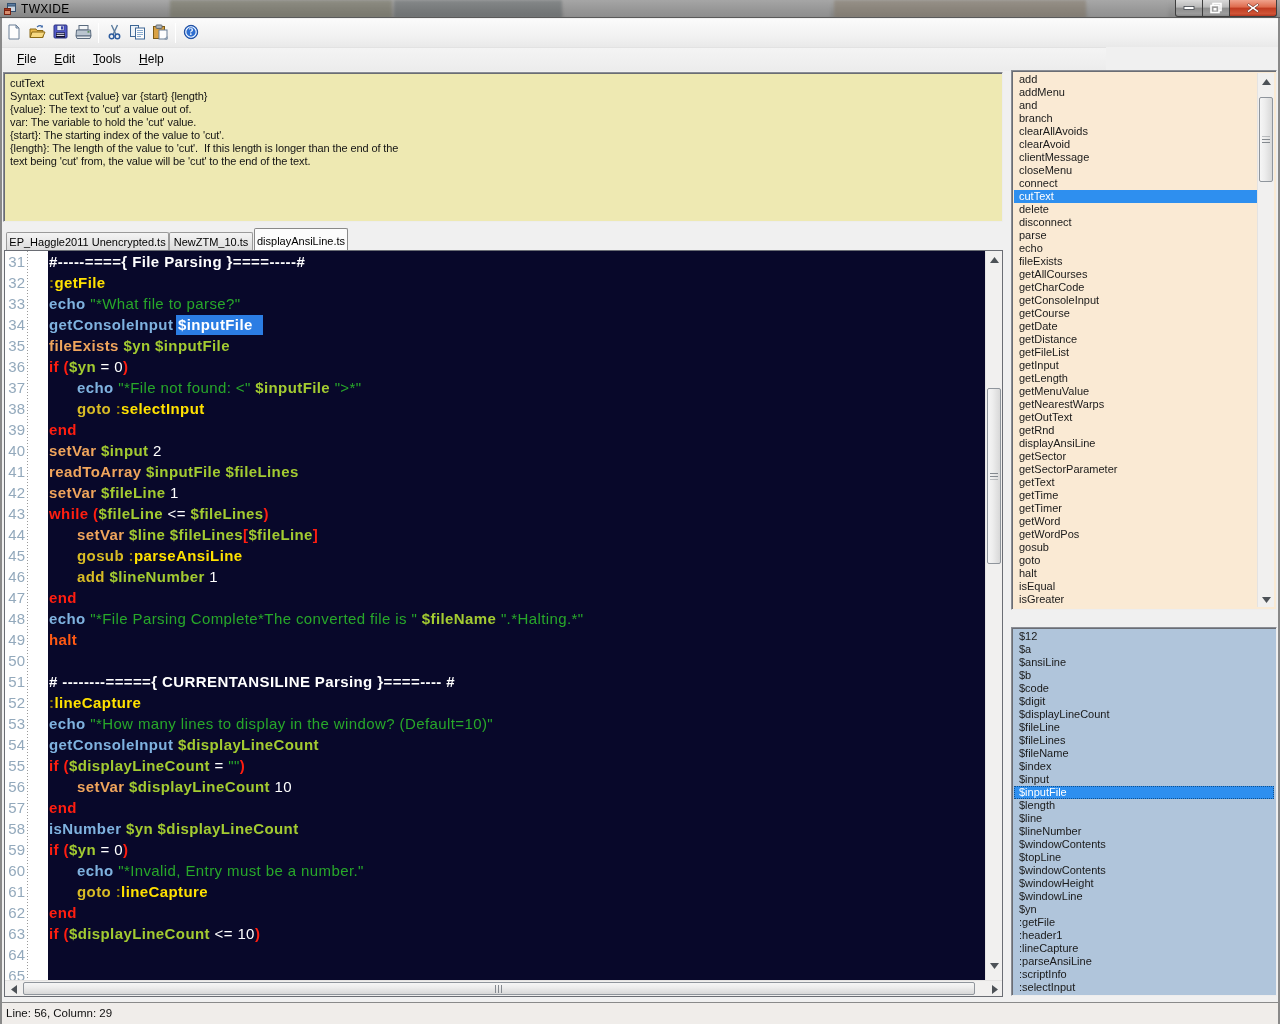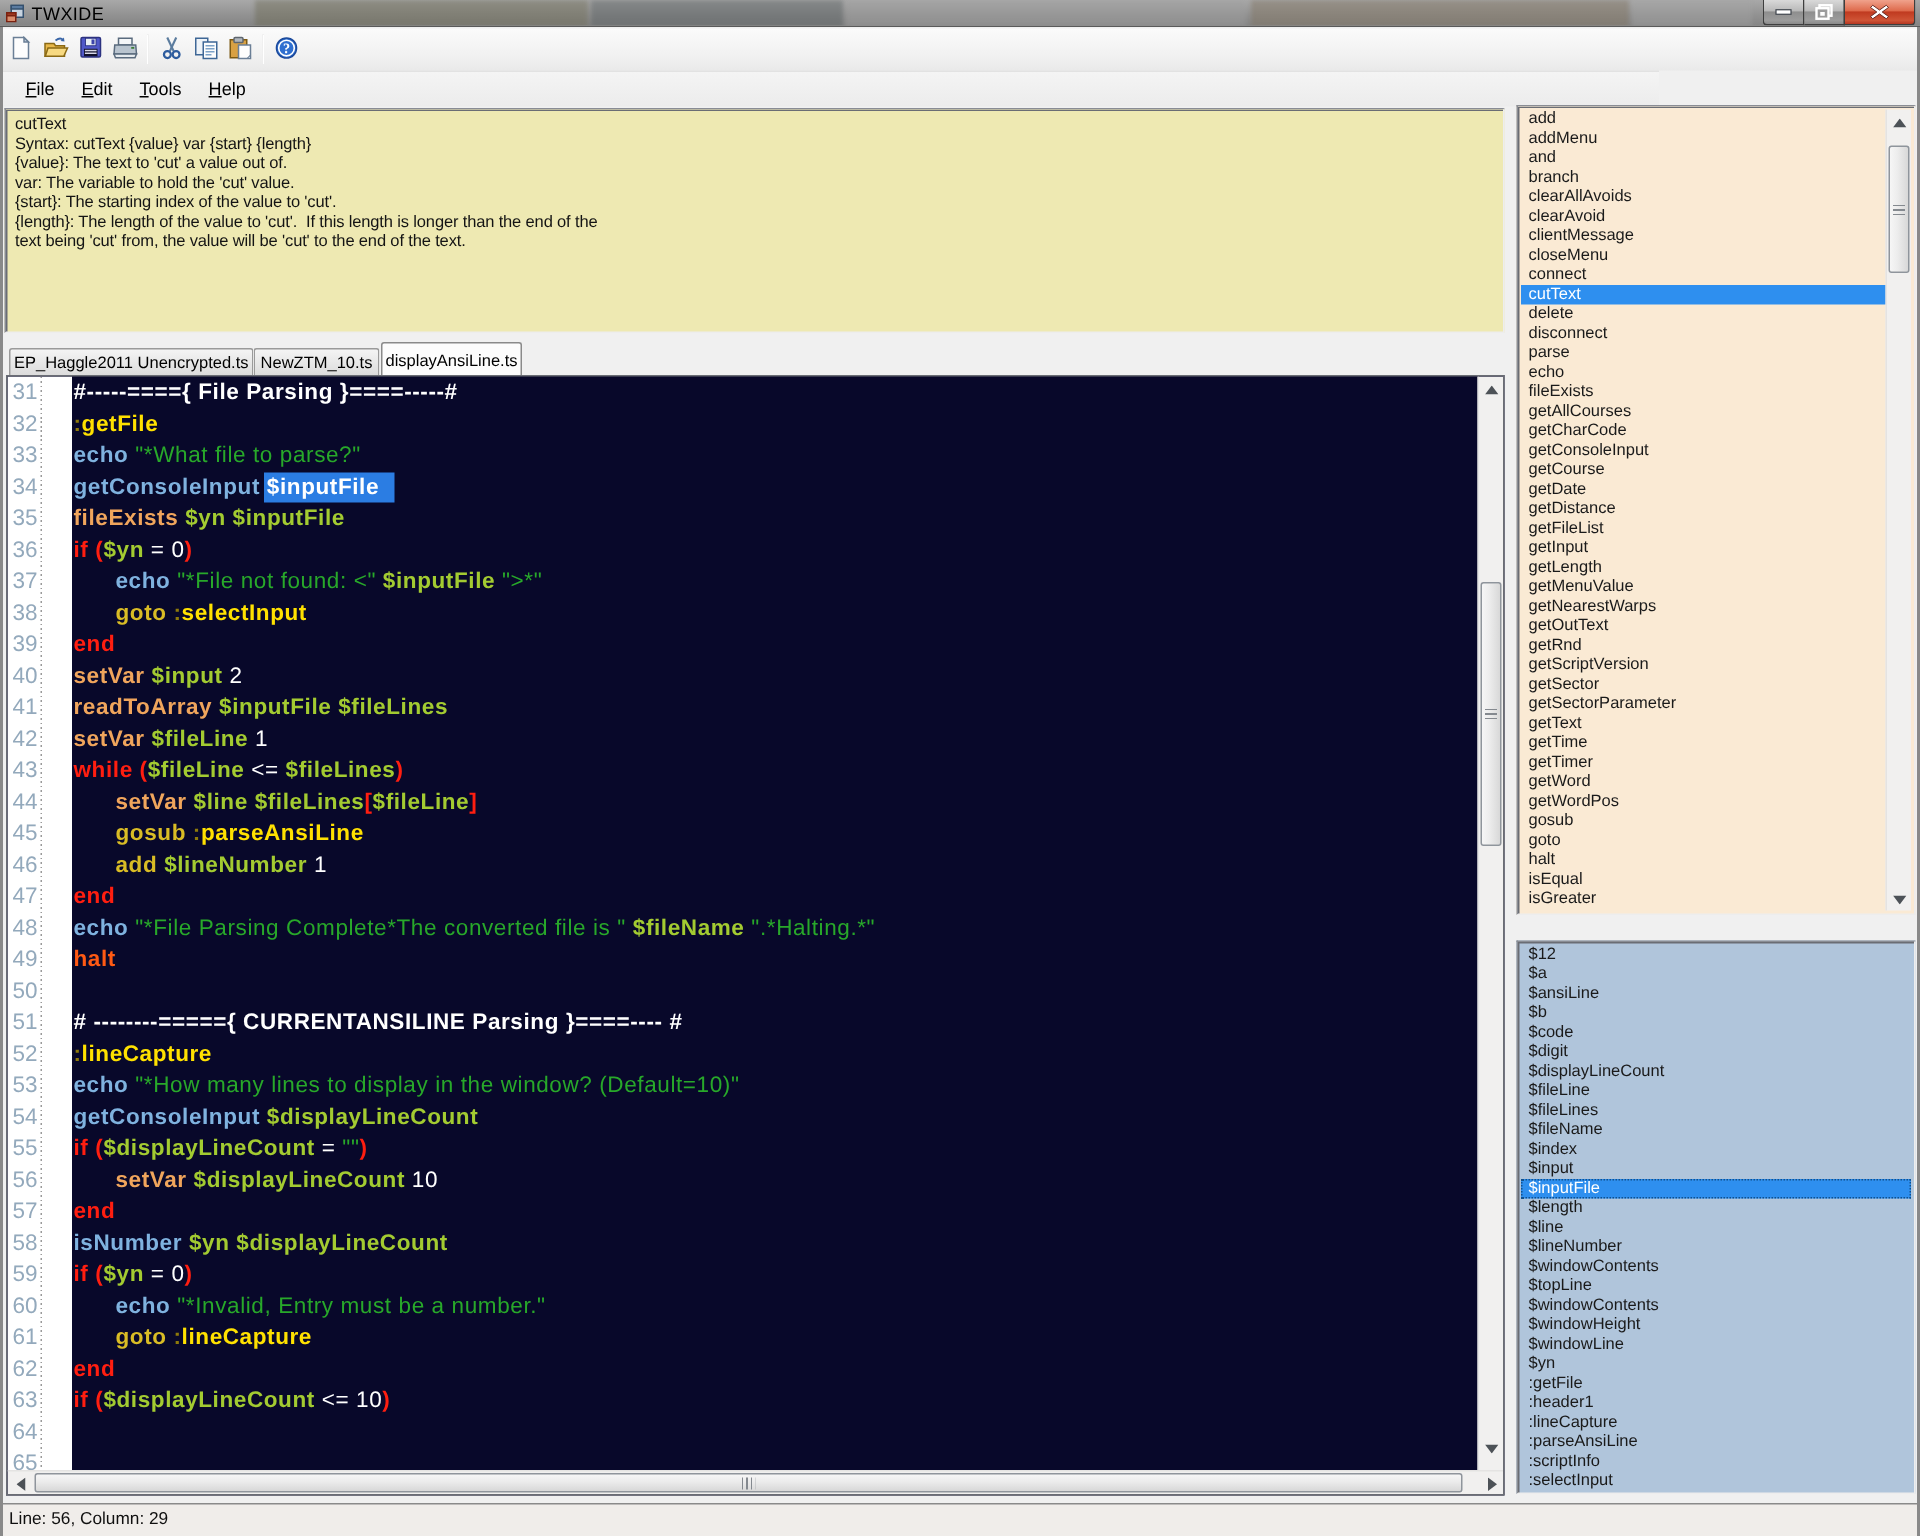--- a/index.html
+++ b/index.html
@@ -244,21 +244,21 @@
       <div class="list-item">getCourse</div>
       <div class="list-item">getDate</div>
       <div class="list-item">getDistance</div>
       <div class="list-item">getFileList</div>
       <div class="list-item">getInput</div>
       <div class="list-item">getLength</div>
       <div class="list-item">getMenuValue</div>
       <div class="list-item">getNearestWarps</div>
       <div class="list-item">getOutText</div>
       <div class="list-item">getRnd</div>
-      <div class="list-item">getScriptVersion</div>
+      <div class="list-item">displayAnsiLine</div>
       <div class="list-item">getSector</div>
       <div class="list-item">getSectorParameter</div>
       <div class="list-item">getText</div>
       <div class="list-item">getTime</div>
       <div class="list-item">getTimer</div>
       <div class="list-item">getWord</div>
       <div class="list-item">getWordPos</div>
       <div class="list-item">gosub</div>
       <div class="list-item">goto</div>
       <div class="list-item">halt</div>

